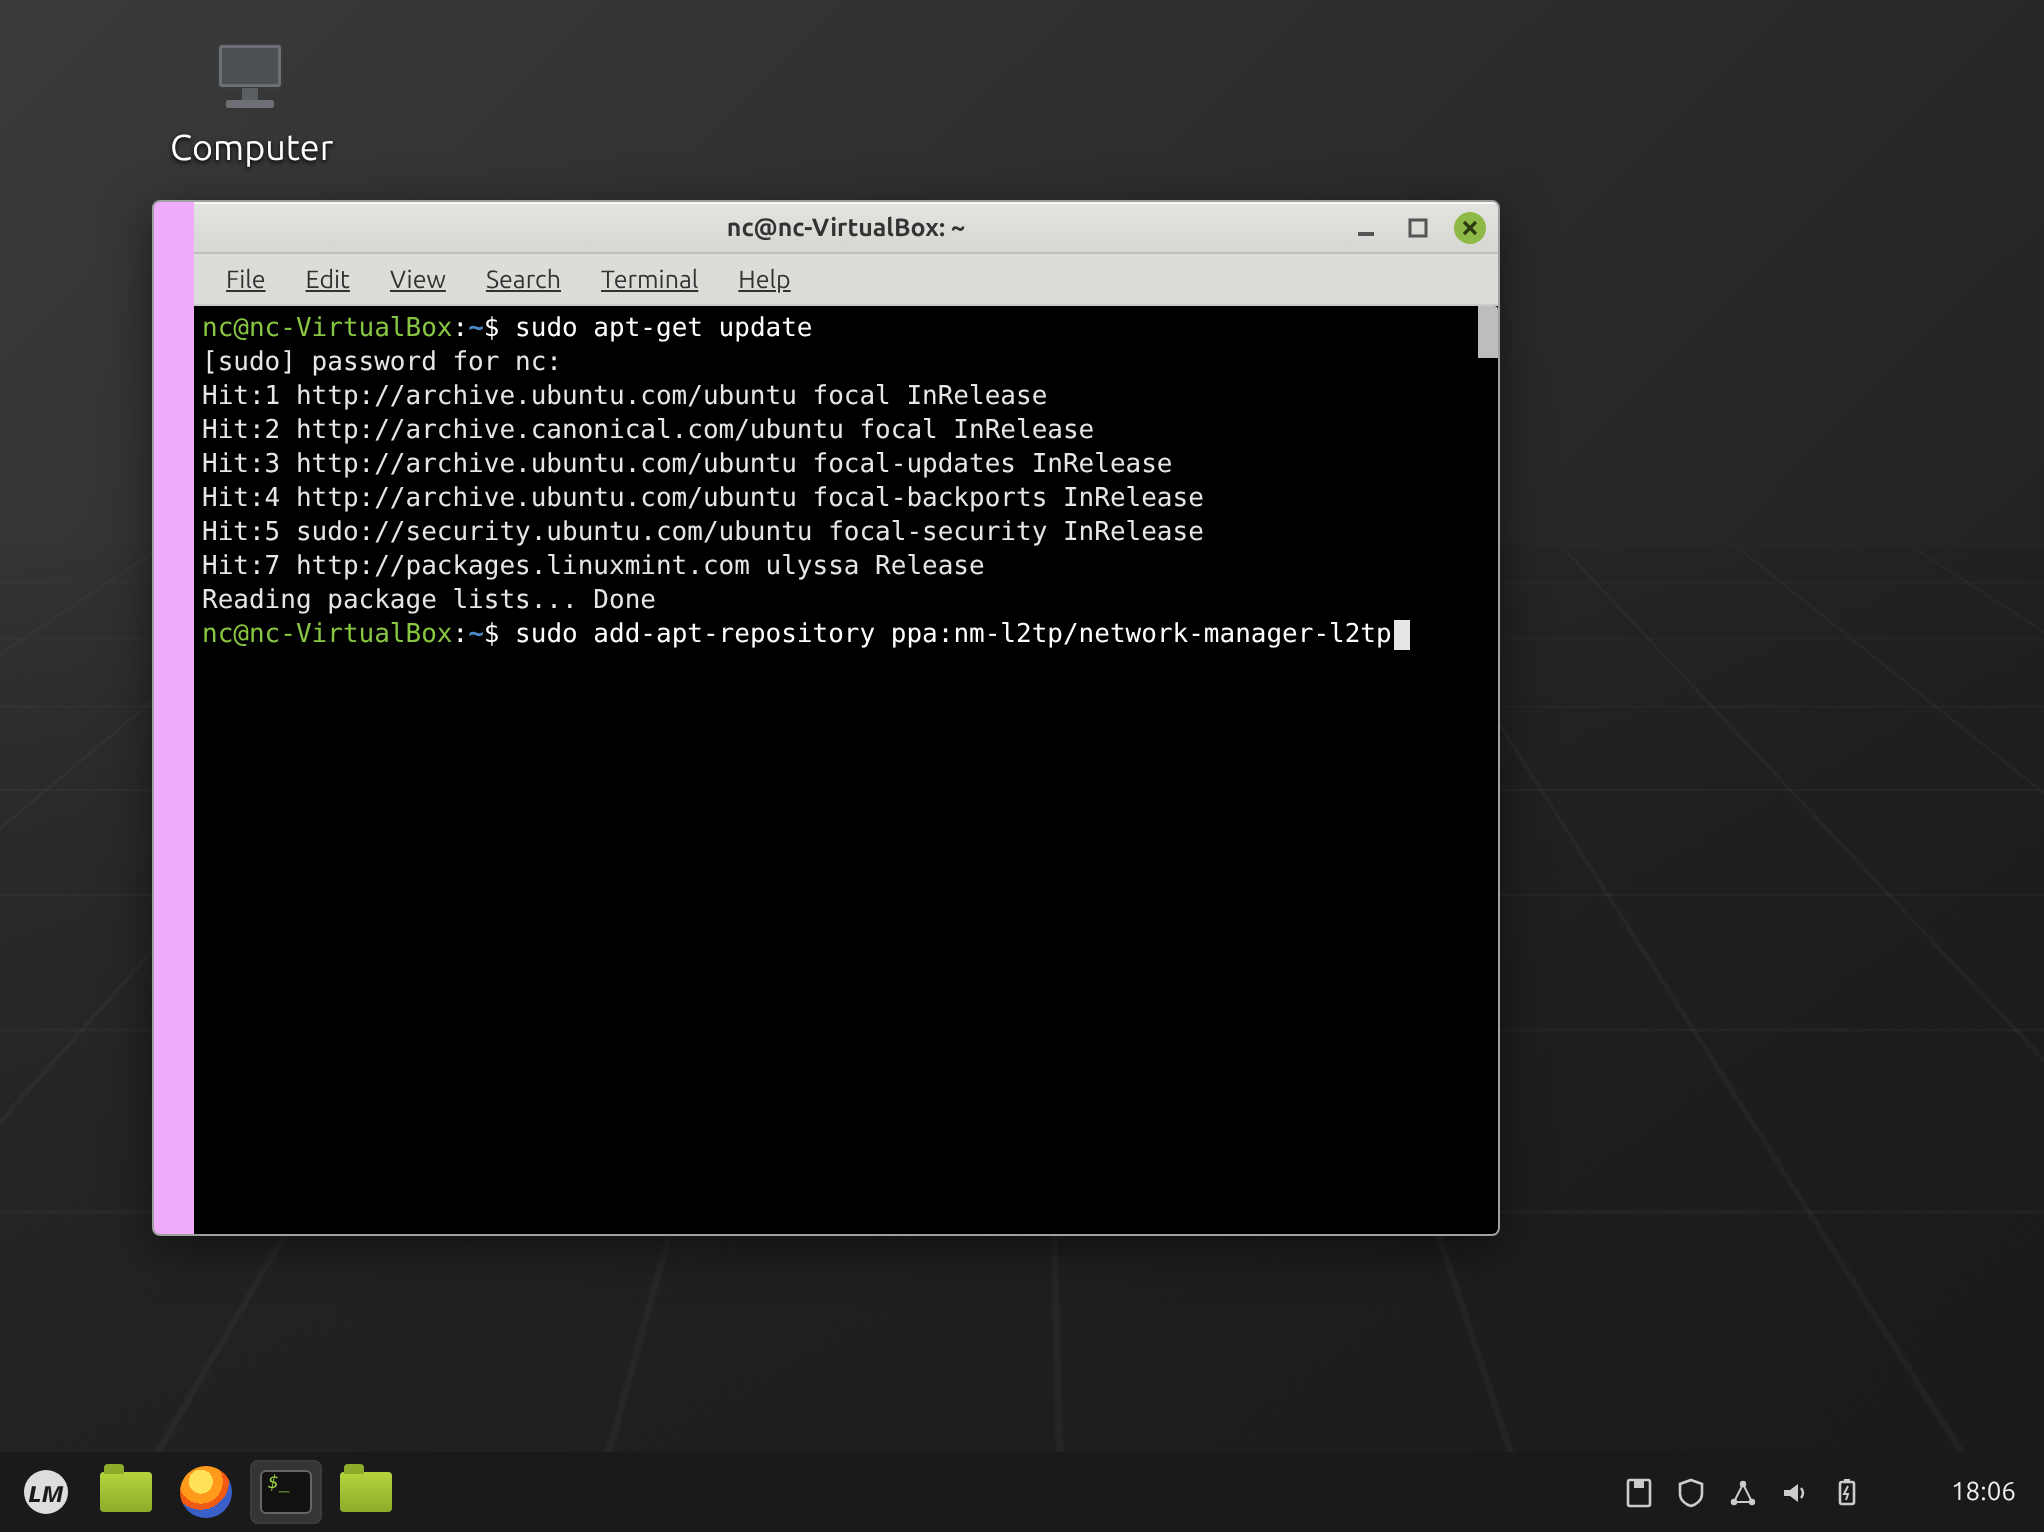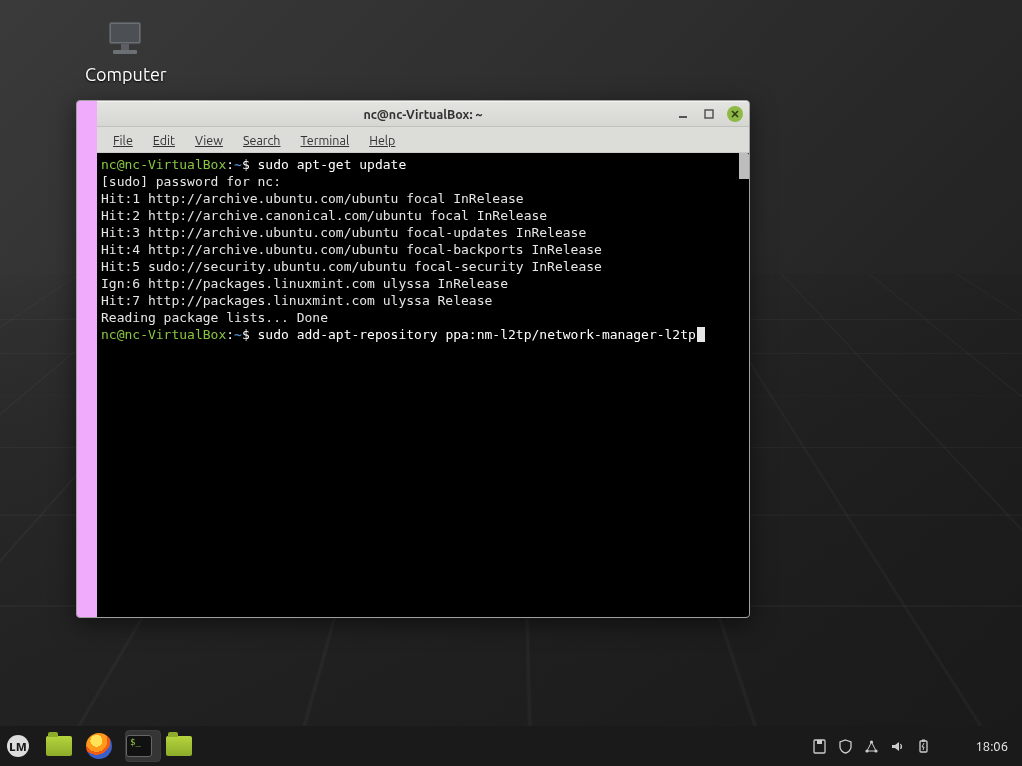--- a/index.html
+++ b/index.html
@@ -163,23 +163,24 @@
   }
   .panel .right {
     margin-left: auto;
     display: flex;
     align-items: center;
     gap: 10px;
     padding-right: 6px;
   }
   .panel-btn {
     width: 34px; height: 30px;
-    display: flex; align-items: center; justify-content: flex-start;
+    display: flex; align-items: center; justify-content: center;
     cursor: pointer;
     border-radius: 3px;
+    font-style: italic;
   }
   .panel-btn.active {
     background: rgba(255,255,255,0.12);
     outline: 1px solid rgba(255,255,255,0.15);
   }
   .tray-icon {
     width: 16px; height: 16px;
     display: flex; align-items: center; justify-content: center;
     cursor: pointer;
     color: #ccc;
@@ -275,21 +276,20 @@
     <div class="scrollbar"></div>
     <div>
       <span class="prompt-user">nc@nc-VirtualBox</span><span class="prompt-colon">:</span><span class="prompt-path">~</span><span class="prompt-dollar">$ </span><span class="cmd">sudo apt-get update</span>
     </div>
     <div class="out">[sudo] password for nc:</div>
     <div class="out">Hit:1 http://archive.ubuntu.com/ubuntu focal InRelease</div>
     <div class="out">Hit:2 http://archive.canonical.com/ubuntu focal InRelease</div>
     <div class="out">Hit:3 http://archive.ubuntu.com/ubuntu focal-updates InRelease</div>
     <div class="out">Hit:4 http://archive.ubuntu.com/ubuntu focal-backports InRelease</div>
     <div class="out">Hit:5 sudo://security.ubuntu.com/ubuntu focal-security InRelease</div>
-    <div class="out">Ign:6 http://packages.linuxmint.com ulyssa InRelease</div>
     <div class="out">Hit:7 http://packages.linuxmint.com ulyssa Release</div>
     <div class="out">Reading package lists... Done</div>
     <div>
       <span class="prompt-user">nc@nc-VirtualBox</span><span class="prompt-colon">:</span><span class="prompt-path">~</span><span class="prompt-dollar">$ </span><span class="cmd">sudo add-apt-repository ppa:nm-l2tp/network-manager-l2tp</span><span class="cursor"></span>
     </div>
   </div>
 </div>
 
 <div class="panel">
   <div class="left">

